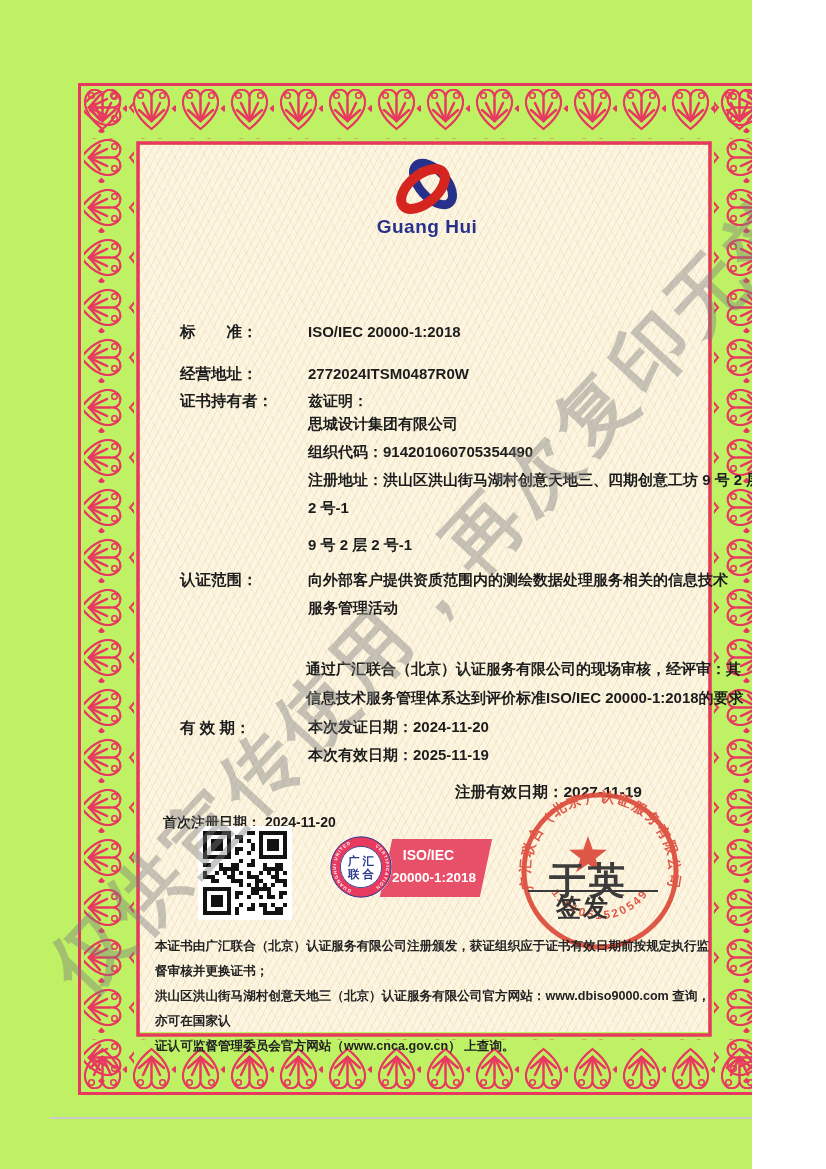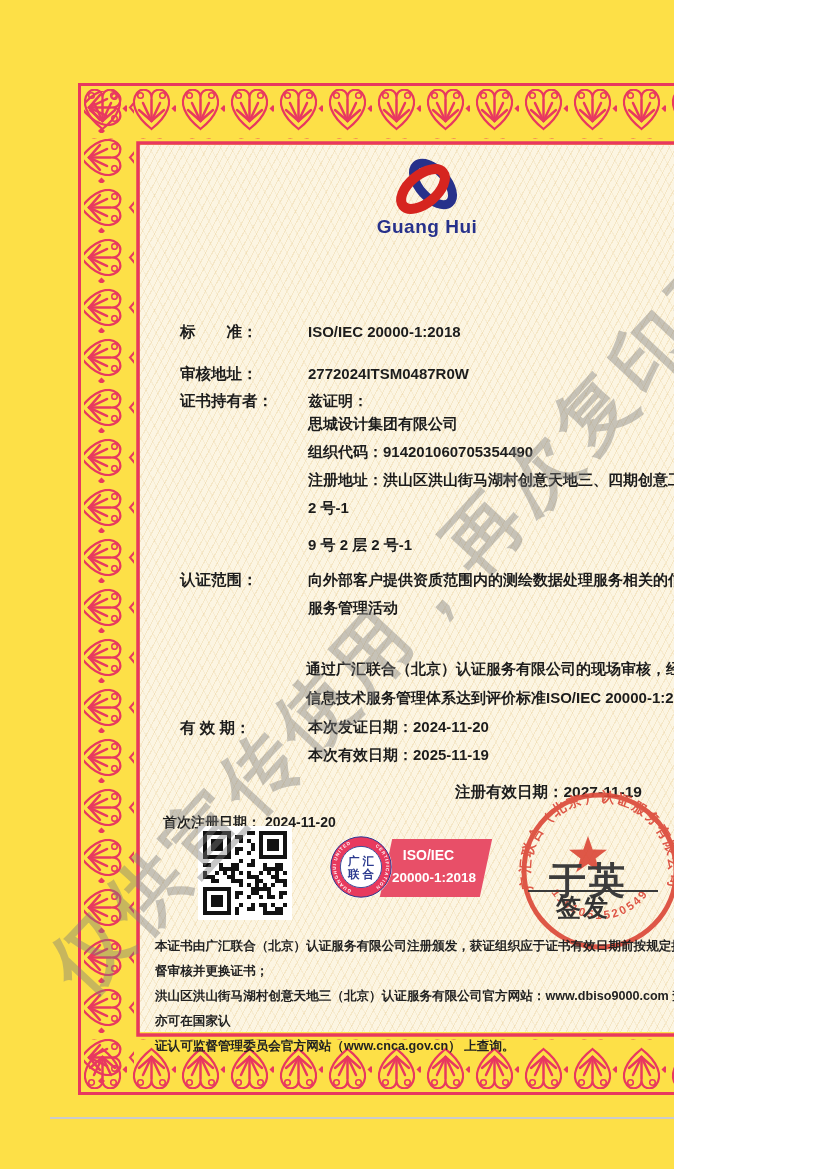--- a/index.html
+++ b/index.html
@@ -1,17 +1,17 @@
 <!DOCTYPE html>
 <html><head>
 <meta charset="utf-8">
 <style>
   html,body{margin:0;padding:0;background:#fff;}
   body{font-family:"Liberation Sans","DejaVu Sans",sans-serif;}
-  #page{position:relative;width:674px;height:1169px;background:#fde047;overflow:hidden;}
+  #page{position:relative;width:752px;height:1169px;background:#bef264;overflow:hidden;}
 
   
   #frame{position:absolute;left:78px;top:83px;width:692px;height:1012px;}
   #cream{
     position:absolute;left:140px;top:145px;width:568px;height:887px;
     background:
       repeating-linear-gradient(118deg, rgba(228,196,132,.30) 0 1px, rgba(0,0,0,0) 1px 6px),
       repeating-linear-gradient(62deg, rgba(228,196,132,.18) 0 1px, rgba(0,0,0,0) 1px 9px),
       #fcf5e2;
   }
@@ -106,21 +106,21 @@
   <svg class="abs" style="left:388px;top:156px;" width="80" height="62" viewBox="0 0 80 62">
     <ellipse cx="45" cy="28" rx="25" ry="13.5" fill="none" stroke="#27318b" stroke-width="9" transform="rotate(48 45 28)"></ellipse>
     <ellipse cx="35" cy="33" rx="26" ry="14" fill="none" stroke="#d6251f" stroke-width="10" transform="rotate(-40 35 33)"></ellipse>
   </svg>
   <div class="abs" id="brand-name">Guang Hui</div>
 
 
   <div class="abs cn label row" style="top:322px;">标　　准：</div>
   <div class="abs cn value row" style="top:323px;">ISO/IEC 20000-1:2018</div>
 
-  <div class="abs cn label row" style="top:364px;">审核地址：</div>
+  <div class="abs cn label row" style="top:364px;">经营地址：</div>
   <div class="abs cn value row" style="top:365px;">2772024ITSM0487R0W</div>
 
   <div class="abs cn value row" style="top:392px;">兹证明：</div>
 
   <div class="abs cn label row" style="top:391px;">证书持有者：</div>
   <div class="abs cn value row" style="top:415px;">思城设计集团有限公司</div>
 
   <div class="abs cn value row" style="top:443px;">组织代码：914201060705354490</div>
   <div class="abs cn value row" style="top:471px;">注册地址：洪山区洪山街马湖村创意天地三、四期创意工坊 9 号 2 层</div>
   <div class="abs cn value row" style="top:499px;">2 号-1</div>

